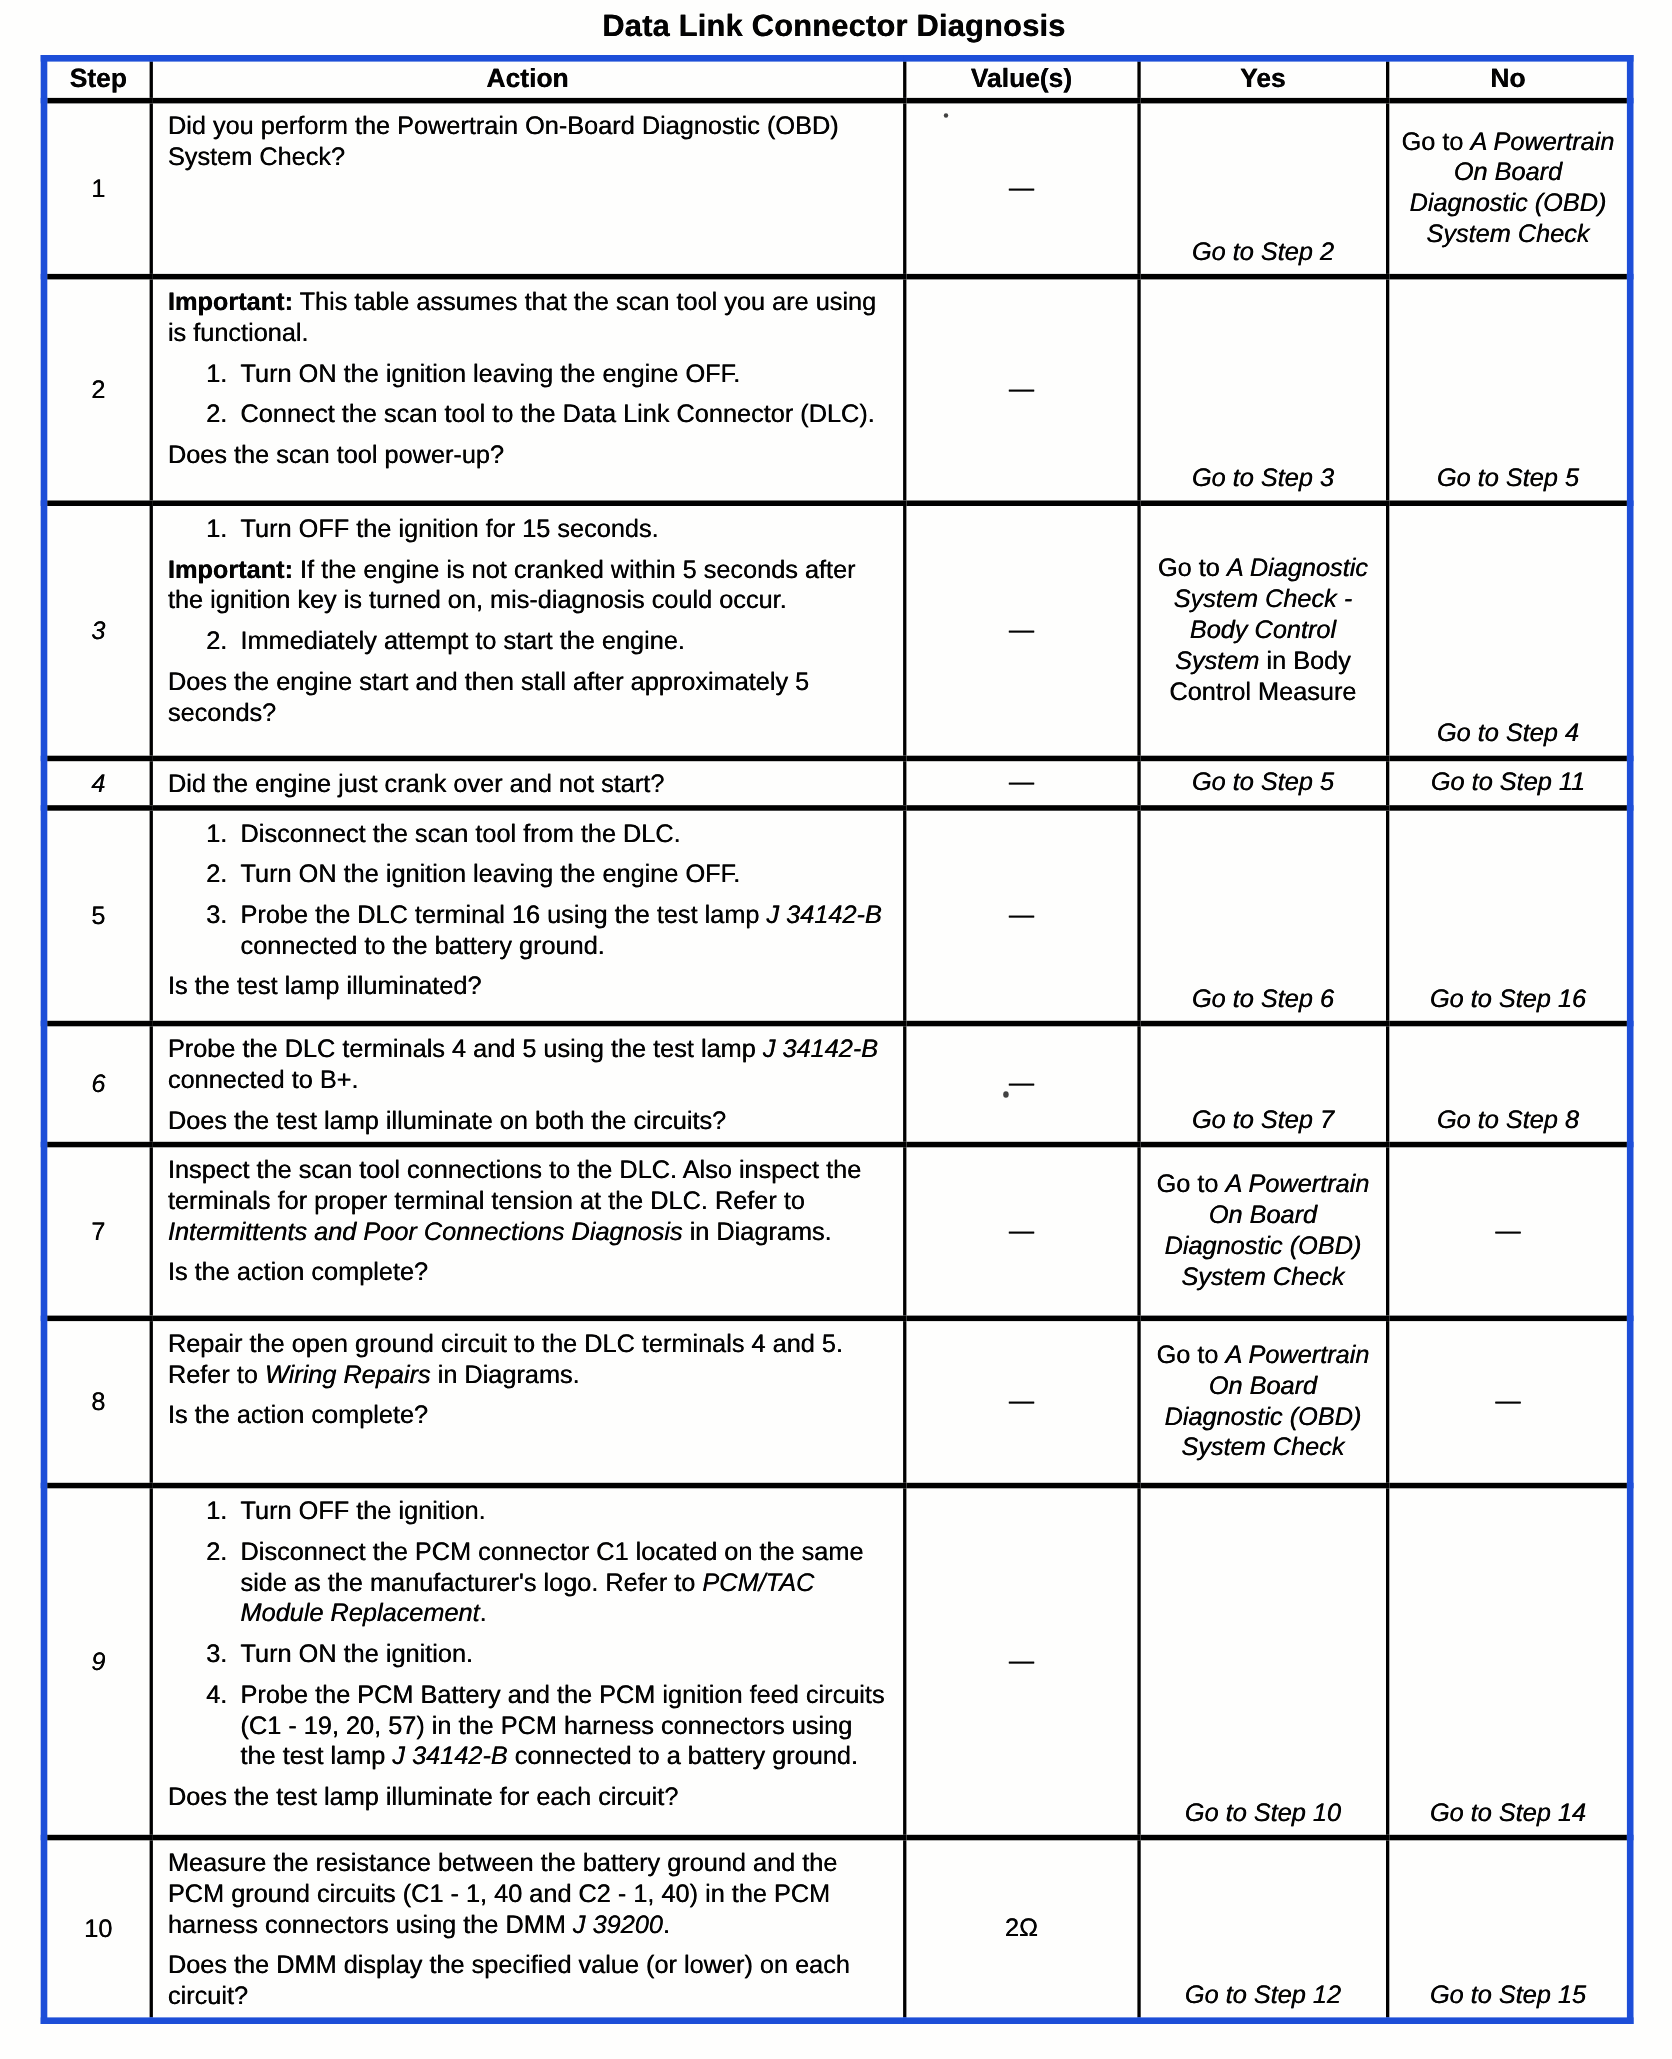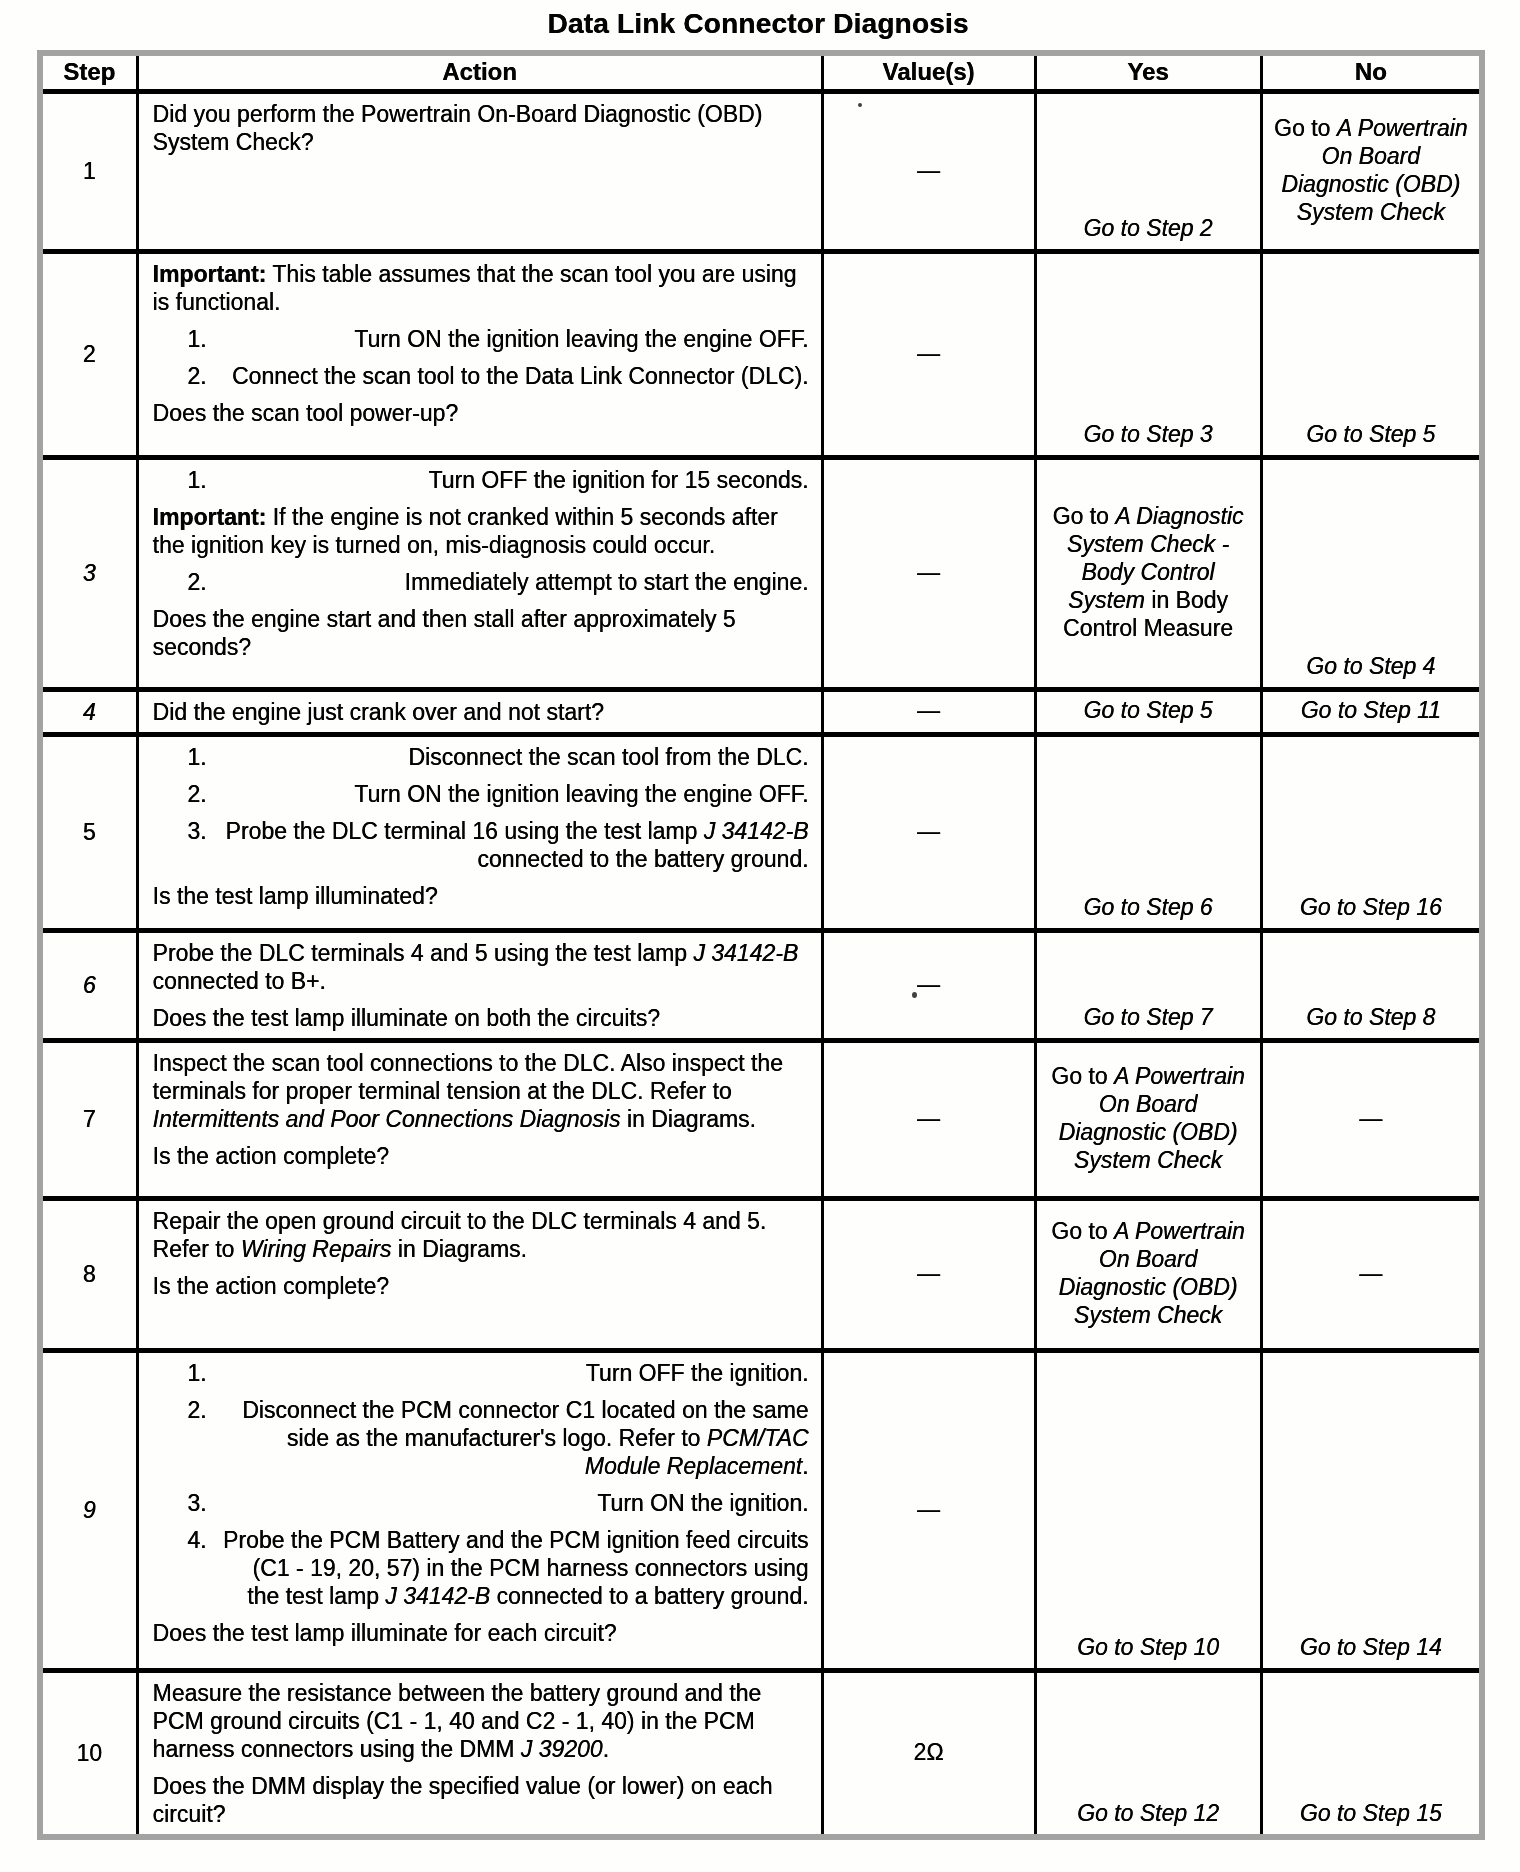--- a/index.html
+++ b/index.html
@@ -23,21 +23,21 @@
     font-size: 28px;
     font-weight: bold;
     letter-spacing: 0.2px;
     text-shadow: 0.4px 0 0 #000;
   }
   table.diag {
     border-collapse: collapse;
     table-layout: fixed;
     margin-left: 37px;
     width: 1442px;
-    border: 6px solid #a3a3a3;
+    border: 6px solid #1d4ed8;
   }
   table.diag th, table.diag td {
     border-left: 3px solid #000;
     border-right: 3px solid #000;
     border-top: 5px solid #000;
     border-bottom: 5px solid #000;
     font-size: 23px;
     line-height: 28px;
     text-shadow: 0.35px 0 0 #000;
     overflow: hidden;
@@ -72,21 +72,21 @@
   .blk { margin: 0; }
   .blk + .blk { margin-top: 9px; }
   .blk.item { display: flex; }
   .item .num {
     flex: none;
     width: 66px;
     padding-right: 12px;
     box-sizing: border-box;
     text-align: right;
   }
-  .item .itxt { flex: 1 1 auto; text-align: right; }
+  .item .itxt { flex: 1 1 auto; }
   .i { font-style: italic; }
   .b { font-weight: bold; }
   .r { font-style: normal; }
   .speck {
     position: absolute;
     background: #111;
     border-radius: 50%;
     opacity: 0.8;
   }
   #speck-1 { left: 912px; top: 992px; width: 5px; height: 6px; }

